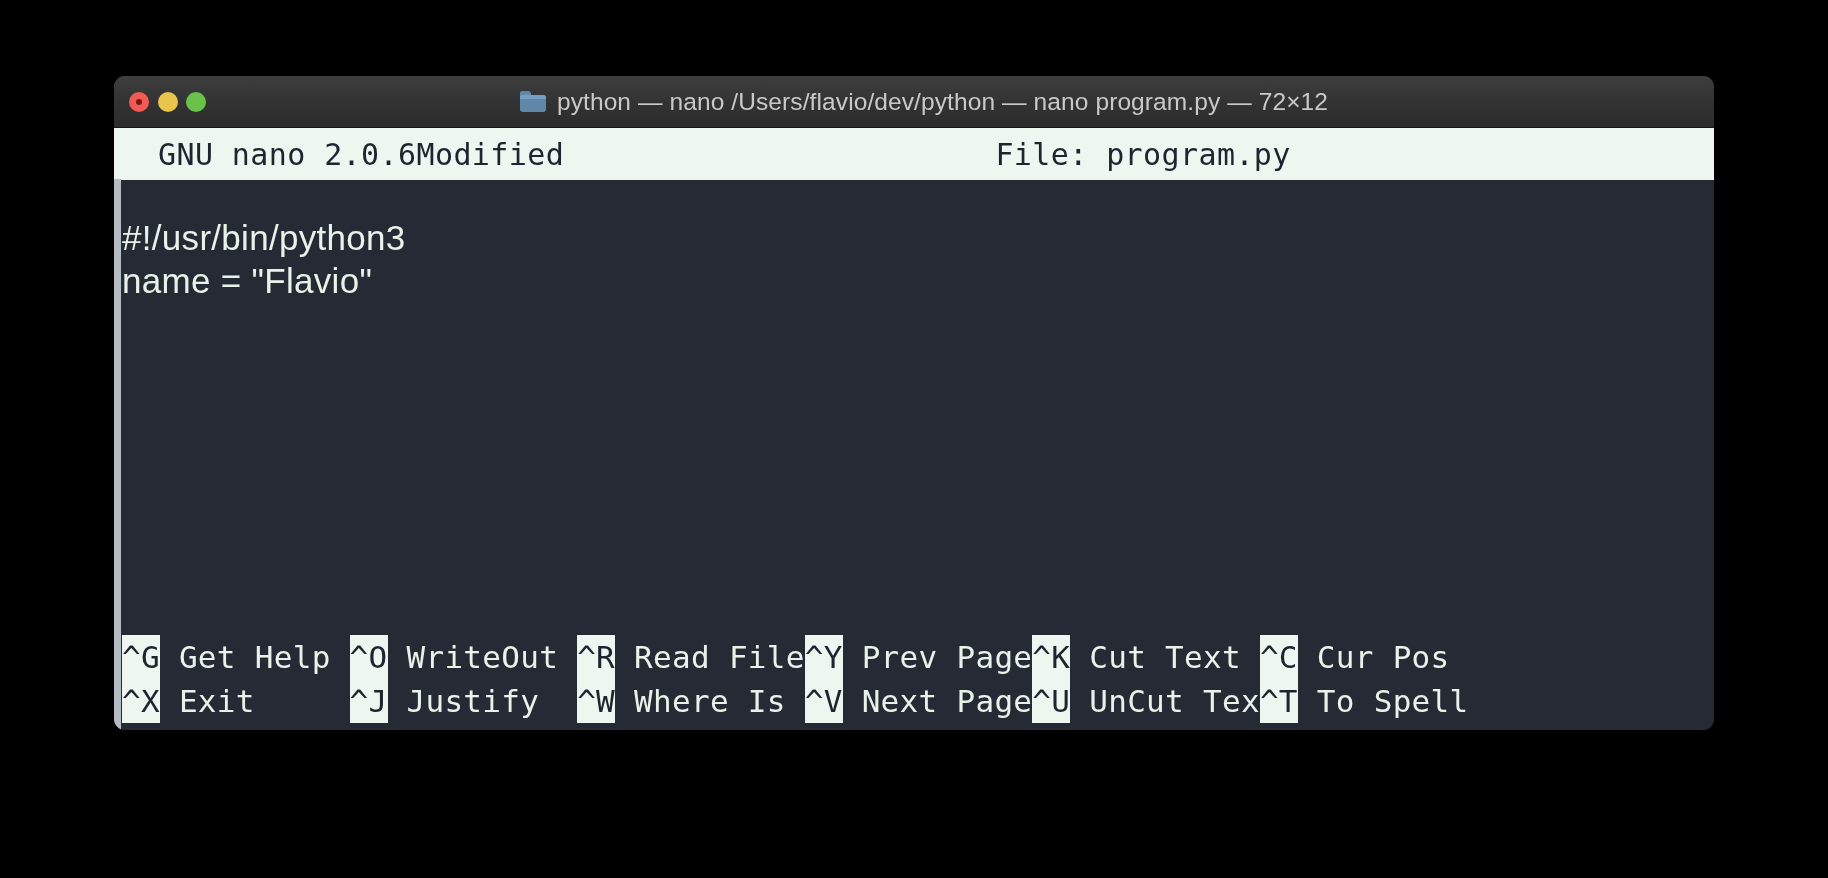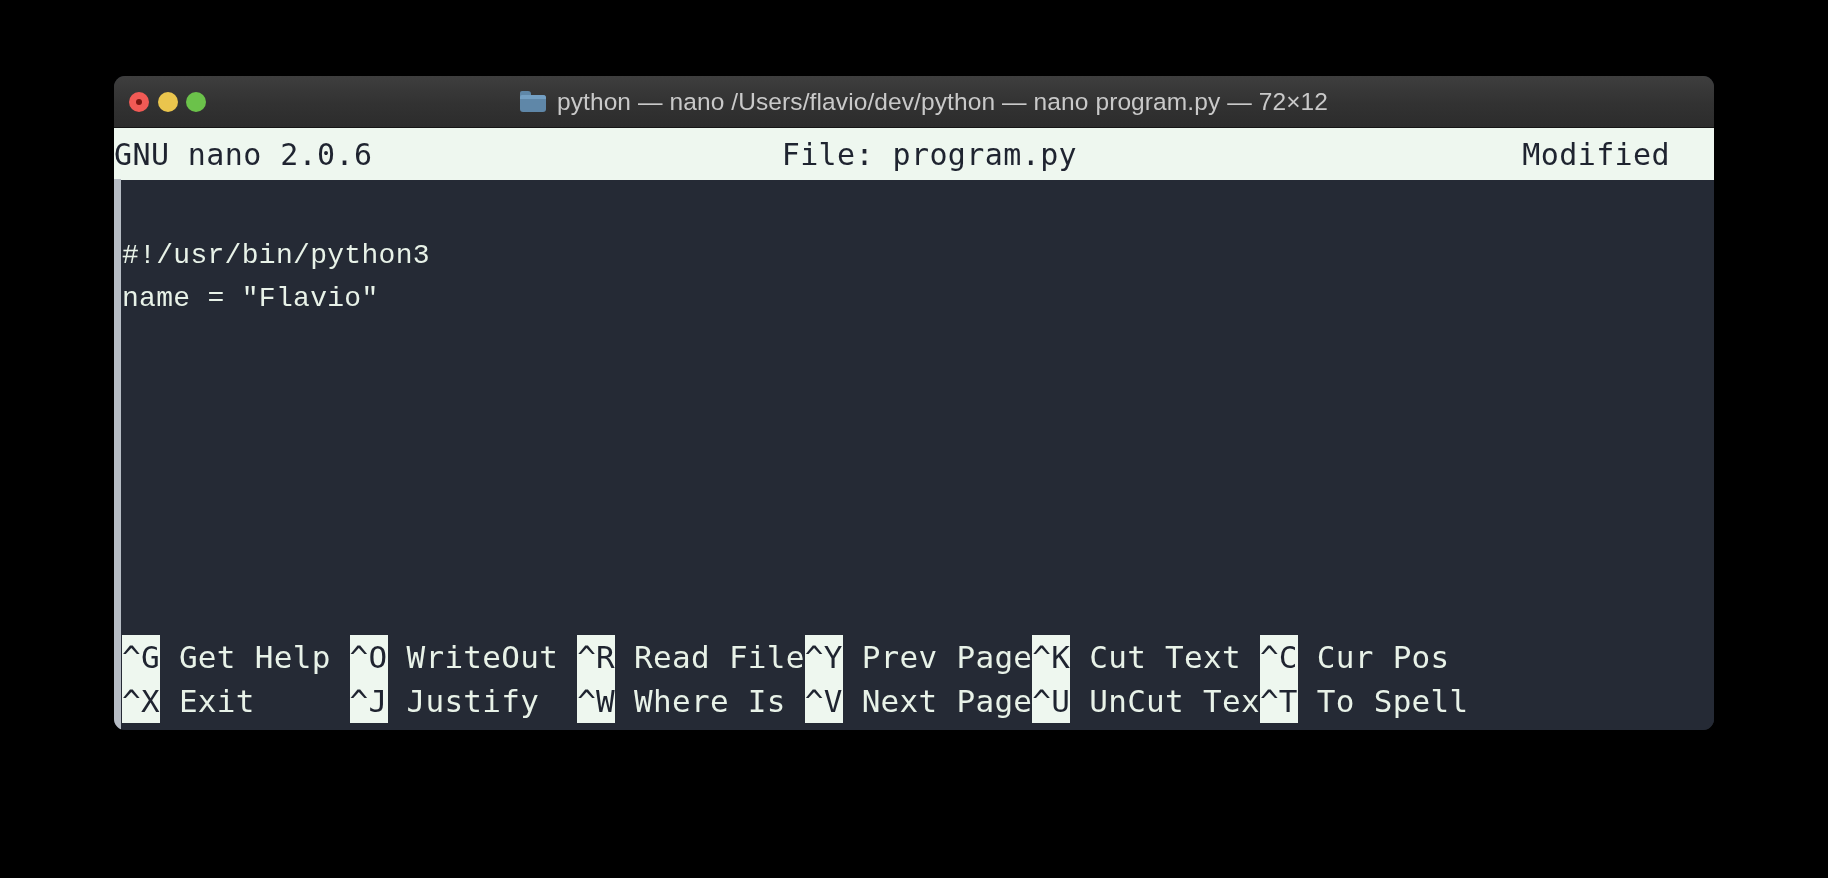--- a/index.html
+++ b/index.html
@@ -127,32 +127,32 @@
     align-items: center;
     font-family: "DejaVu Sans Mono", monospace;
     font-size: 30px;
     letter-spacing: 0.4px;
     padding: 0 0 0 0;
     box-sizing: border-box;
   }
   .nano-header .cell {
     white-space: pre;
   }
-  .hdr-version { }
+  .hdr-version { padding-left: 44px; }
   .hdr-file    { flex: 1; text-align: center; transform: translateX(-18px); }
   .hdr-state   { padding-right: 44px; }
 
   .code-area {
     position: relative;
-    padding: 54px 0 0 0;
+    padding: 36px 0 0 0;
     height: 430px;
     box-sizing: border-box;
     color: #e8f2e8;
-    font-family: Liberation Mono, monospace;
-    font-size: 28px;
+    font-family: Liberation Sans, sans-serif;
+    font-size: 35px;
     line-height: 43px;
     letter-spacing: 0.3px;
   }
   .code-line {
     white-space: pre;
     padding-left: 8px;
   }
 
   
   .edge {
@@ -215,22 +215,22 @@
         </span>
         <span>python — nano /Users/flavio/dev/python — nano program.py — 72×12</span>
       </div>
     </div>
 
     <div class="terminal">
       <div class="edge"></div>
 
       <div class="nano-header">
         <span class="cell hdr-version">GNU nano 2.0.6</span>
+        <span class="cell hdr-state">Modified</span>
         <span class="cell hdr-file">File: program.py</span>
-        <span class="cell hdr-state">Modified</span>
       </div>
 
       <div class="code-area">
         <div class="code-line">#!/usr/bin/python3</div>
         <div class="code-line">name = "Flavio"</div>
       </div>
 
       <div class="shortcut-bar">
         <div class="sc-row" id="sc-row-1"><span class="sc-item"><span class="sc-key">^G</span><span class="sc-label"> Get Help </span></span><span class="sc-item"><span class="sc-key">^O</span><span class="sc-label"> WriteOut </span></span><span class="sc-item"><span class="sc-key">^R</span><span class="sc-label"> Read File</span></span><span class="sc-item"><span class="sc-key">^Y</span><span class="sc-label"> Prev Page</span></span><span class="sc-item"><span class="sc-key">^K</span><span class="sc-label"> Cut Text </span></span><span class="sc-item"><span class="sc-key">^C</span><span class="sc-label"> Cur Pos</span></span></div>
         <div class="sc-row" id="sc-row-2"><span class="sc-item"><span class="sc-key">^X</span><span class="sc-label"> Exit     </span></span><span class="sc-item"><span class="sc-key">^J</span><span class="sc-label"> Justify  </span></span><span class="sc-item"><span class="sc-key">^W</span><span class="sc-label"> Where Is </span></span><span class="sc-item"><span class="sc-key">^V</span><span class="sc-label"> Next Page</span></span><span class="sc-item"><span class="sc-key">^U</span><span class="sc-label"> UnCut Tex</span></span><span class="sc-item"><span class="sc-key">^T</span><span class="sc-label"> To Spell</span></span></div>

